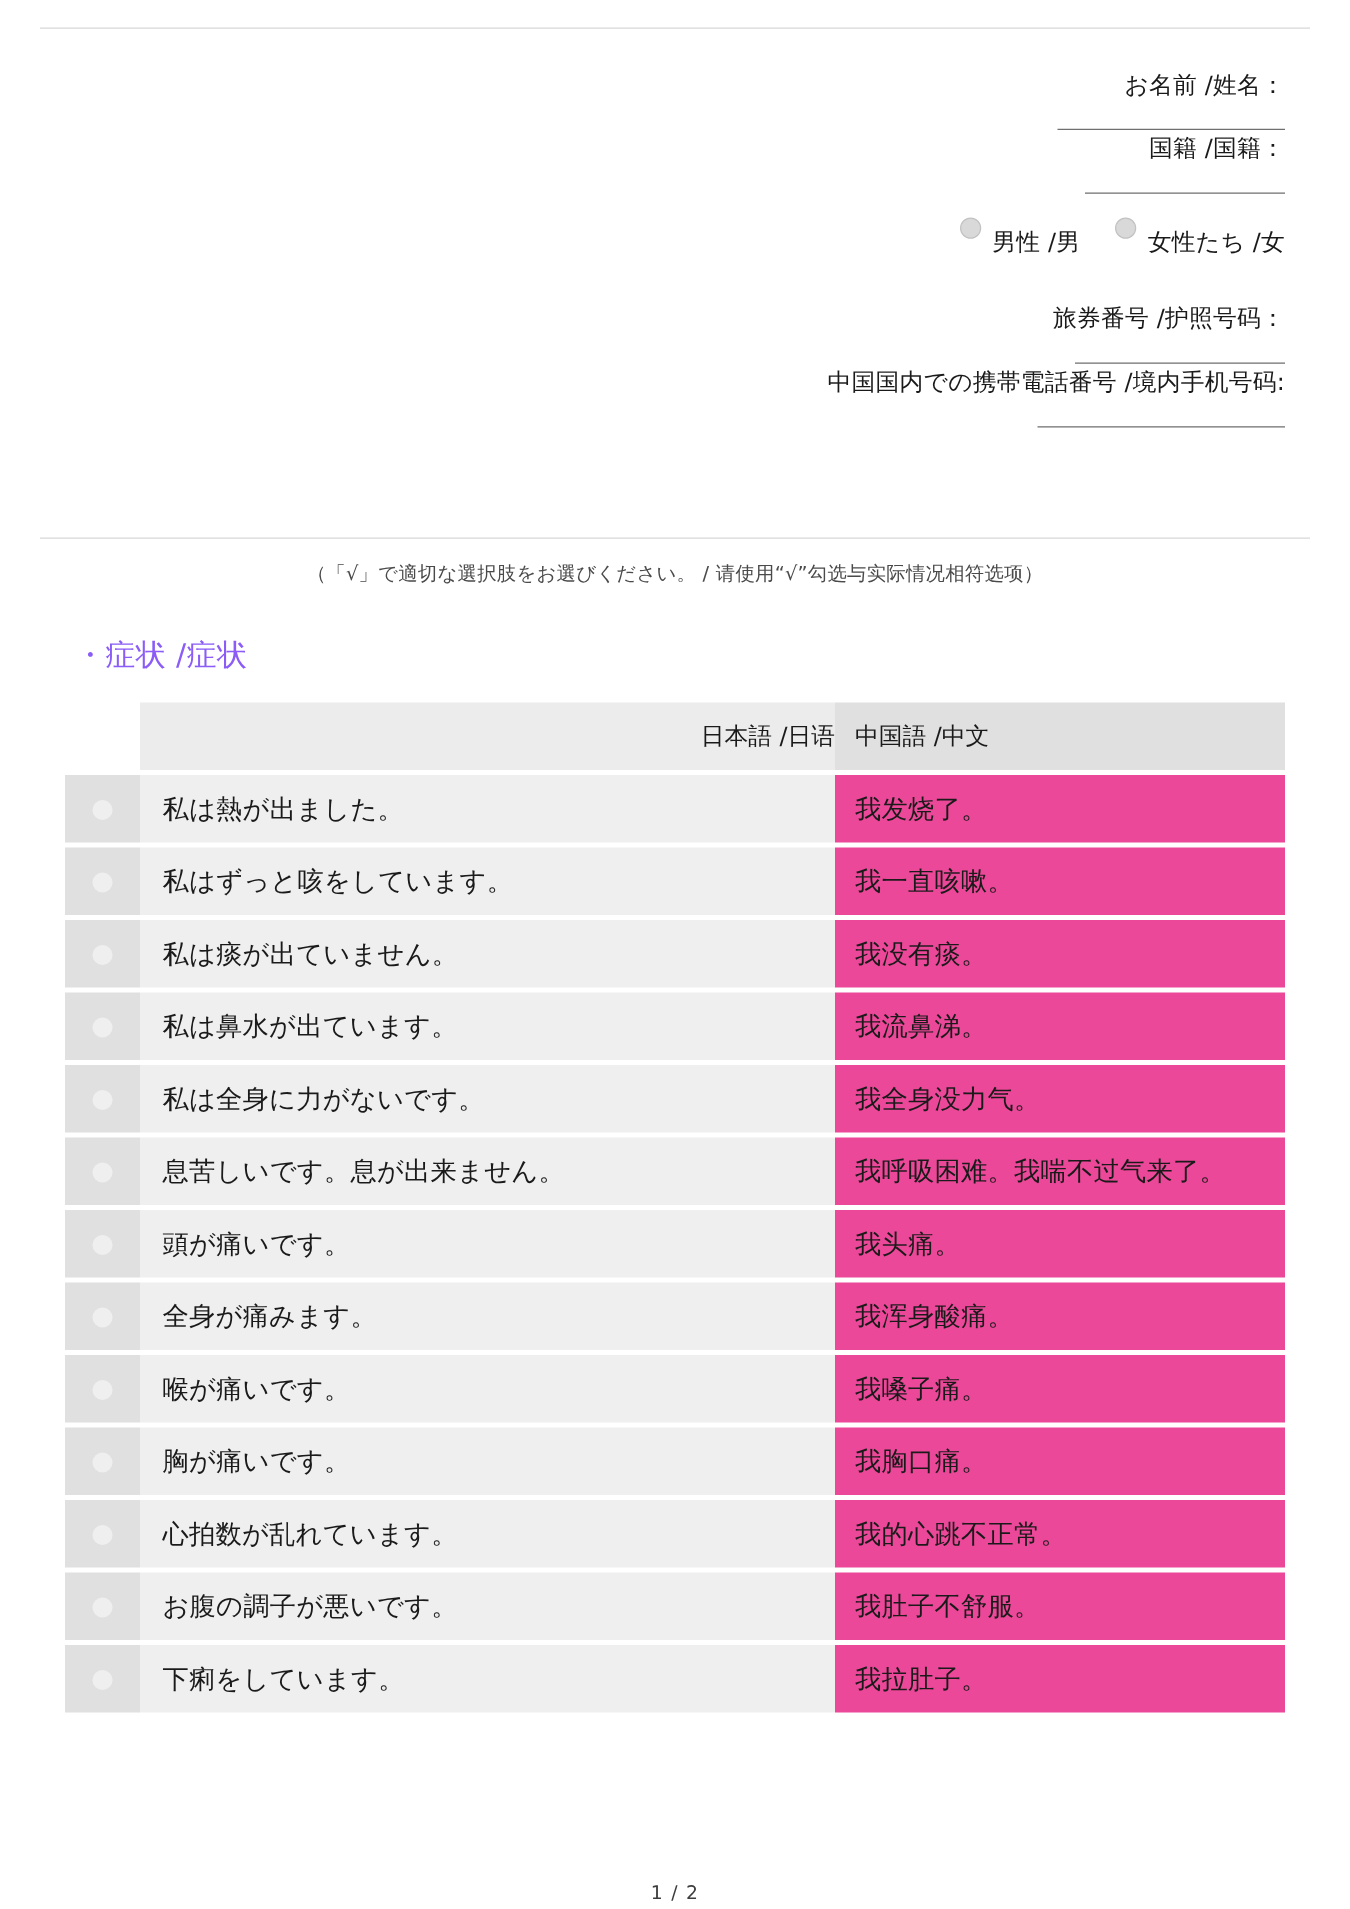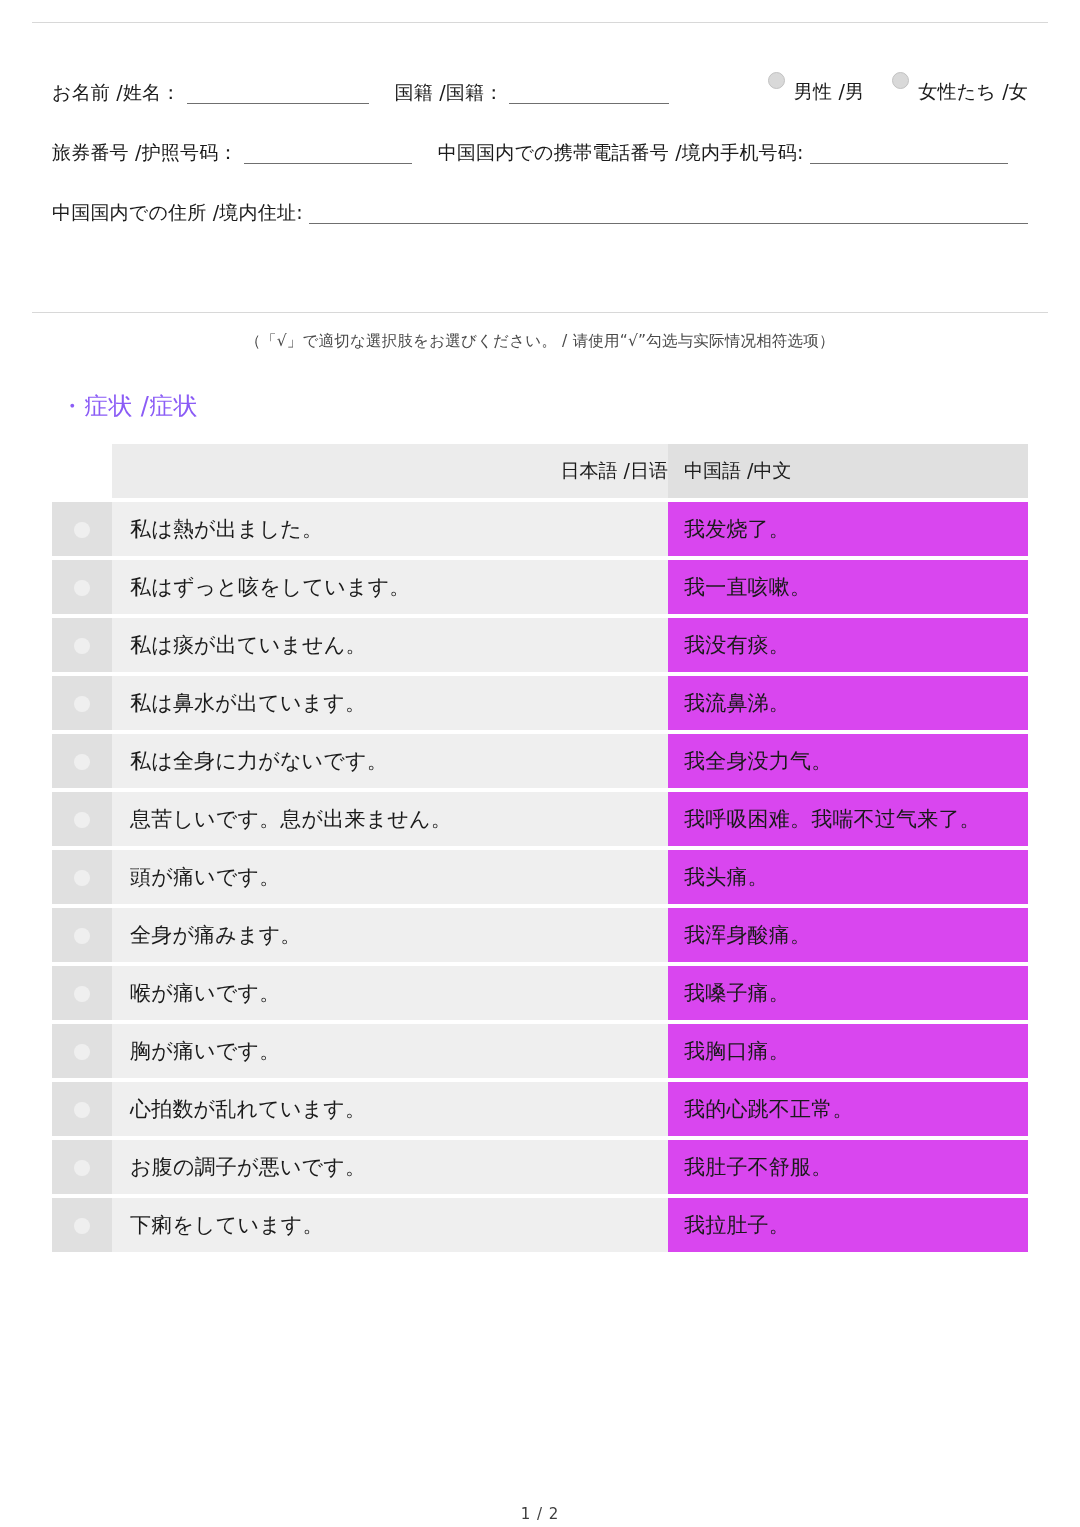--- a/index.html
+++ b/index.html
@@ -68,20 +68,21 @@
     padding: 0 52px;
     margin-top: 32px;
   }
   .form-row {
     display: flex;
     align-items: flex-end;
     font-size: 19px;
     color: #1a1a1a;
     margin-top: 34px;
     white-space: nowrap;
+    flex-direction: column;
   }
   .form-row:first-child { margin-top: 0; }
 
   .field-label {
     font-weight: 500;
     letter-spacing: 0.2px;
   }
   .field-line {
     border-bottom: 1px solid #6f6f6f;
     height: 22px;
@@ -169,21 +170,21 @@
 
   .cell-ja {
     background: #efefef;
     height: 54px;
     padding-left: 18px !important;
     font-size: 21px;
     color: #1a1a1a;
     letter-spacing: 0.2px;
   }
   .cell-zh {
-    background: #d946ef;
+    background: #ec4899;
     height: 54px;
     padding-left: 16px !important;
     font-size: 21px;
     color: #1a1a1a;
     letter-spacing: 0.2px;
   }
   .head-ja {
     background: #ececec;
     height: 48px;
     padding-left: 18px !important;
@@ -242,24 +243,20 @@
     </div>
 
     <div class="form-row">
       <span class="field-label">旅券番号 /护照号码：</span>
       <span class="field-line line-passport"></span>
       <span class="spacer-md"></span>
       <span class="field-label">中国国内での携帯電話番号 /境内手机号码:</span>
       <span class="field-line line-phone"></span>
     </div>
 
-    <div class="form-row">
-      <span class="field-label">中国国内での住所 /境内住址:</span>
-      <span class="field-line line-address"></span>
-    </div>
 
   </div>
 
   <div style="height:64px"></div>
   <hr class="divider">
   <div class="note">（「√」で適切な選択肢をお選びください。 / 请使用“√”勾选与实际情况相符选项）</div>
 
   <div class="section-heading">・症状 /症状</div>
 
   <div class="table-wrap">

